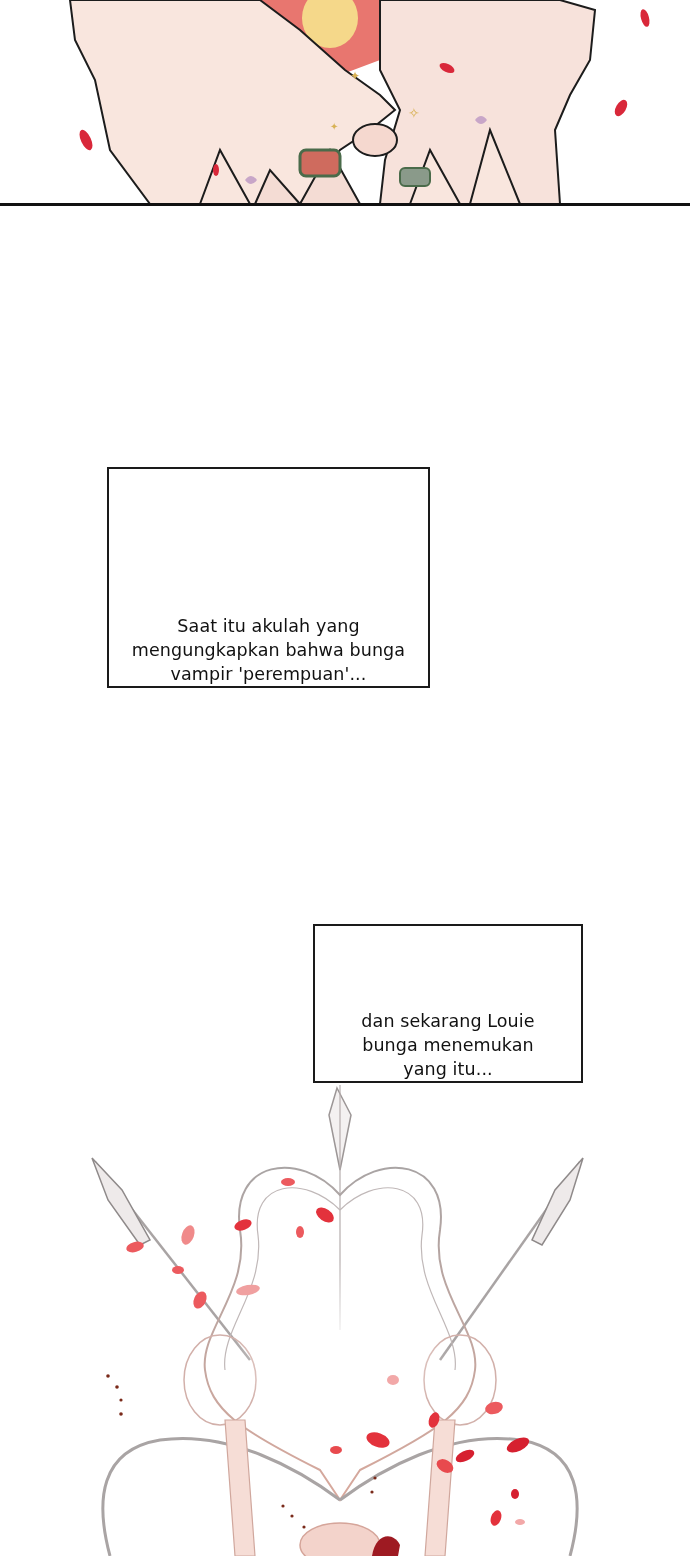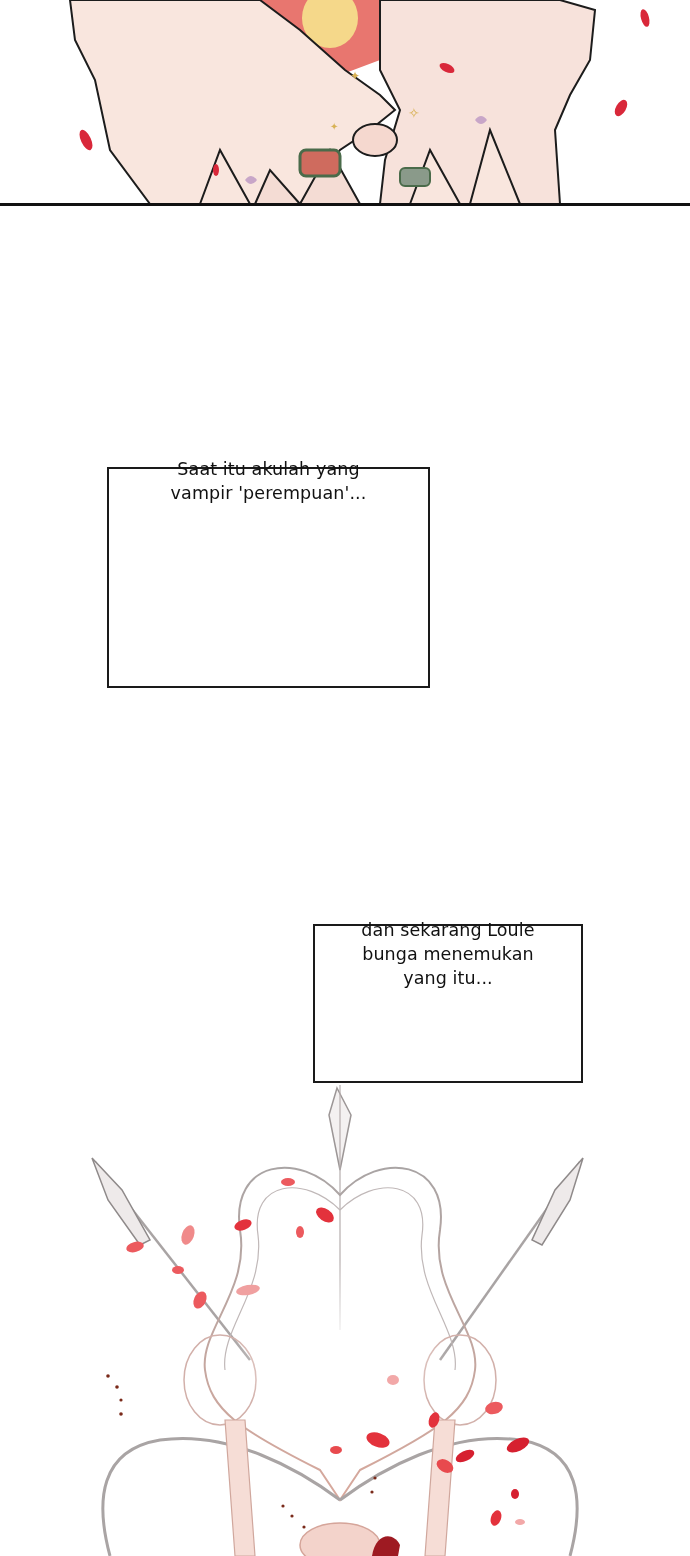--- a/index.html
+++ b/index.html
@@ -1,19 +1,19 @@
 <!DOCTYPE html>
 <html><head>
 <meta charset="utf-8">
 <style>
   html, body { margin: 0; padding: 0; background: #ffffff; }
   body { width: 690px; height: 1556px; position: relative; overflow: hidden; font-family: "DejaVu Sans", sans-serif; }
   .panel-top { position: absolute; left: 0; top: 0; width: 690px; height: 206px; overflow: hidden; background: #ffffff; }
   .panel-border { position: absolute; left: 0; top: 203px; width: 690px; height: 3px; background: #111111; }
-  .caption-box { position: absolute; background: #ffffff; border: 2px solid #1a1a1a; box-sizing: border-box; display: flex; align-items: flex-start; justify-content: center; }
+  .caption-box { position: absolute; background: #ffffff; border: 2px solid #1a1a1a; box-sizing: border-box; display: flex; align-items: flex-end; justify-content: center; }
   .caption-text { text-align: center; color: #111111; font-family: "DejaVu Sans", sans-serif; font-size: 17.5px; line-height: 24px; letter-spacing: 0.1px; }
   .caption-line { display: block; white-space: nowrap; }
   #caption-1 { left: 107px; top: 467px; width: 323px; height: 221px; }
   #caption-1 .caption-text { margin-top: -12px; }
   #caption-2 { left: 313px; top: 924px; width: 270px; height: 159px; }
   #caption-2 .caption-text { margin-top: -8px; }
   .panel-bottom { position: absolute; left: 0; top: 1082px; width: 690px; height: 474px; overflow: hidden; }
   svg { display: block; }
 </style>
 </head>
@@ -52,20 +52,21 @@
     <ellipse cx="621" cy="108" rx="5" ry="9" transform="rotate(30 621 108)" fill="#d9283a"></ellipse>
     <ellipse cx="645" cy="18" rx="4" ry="9" transform="rotate(-15 645 18)" fill="#d9283a"></ellipse>
     <ellipse cx="216" cy="170" rx="3" ry="6" fill="#d9283a"></ellipse>
   </svg>
 </div>
 <div class="panel-border"></div>
 
 <div class="caption-box" id="caption-1">
   <div class="caption-text">
     <span class="caption-line">Saat itu akulah yang</span>
+    <span class="caption-line">mengungkapkan bahwa bunga</span>
     <span class="caption-line">vampir 'perempuan'...</span>
   </div>
 </div>
 
 <div class="caption-box" id="caption-2">
   <div class="caption-text">
     <span class="caption-line">dan sekarang Louie</span>
     <span class="caption-line">bunga menemukan</span>
     <span class="caption-line">yang itu...</span>
   </div>

